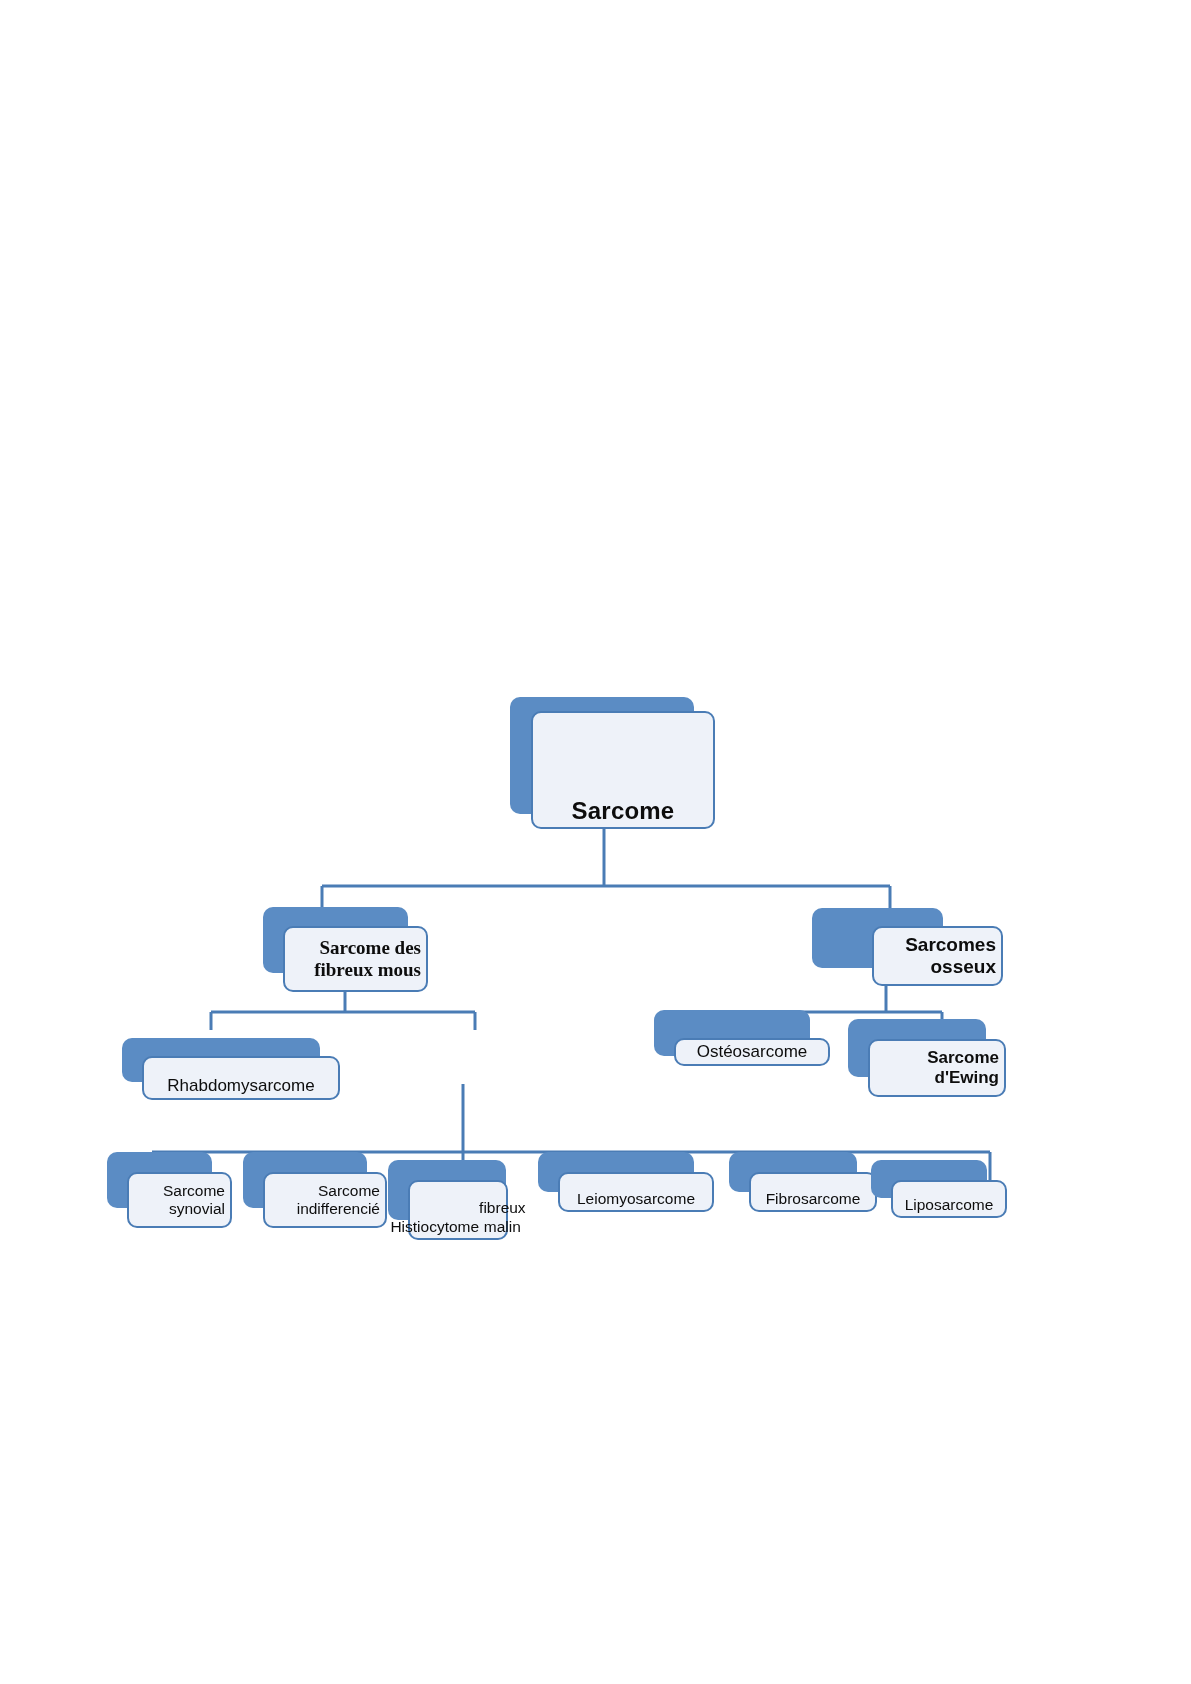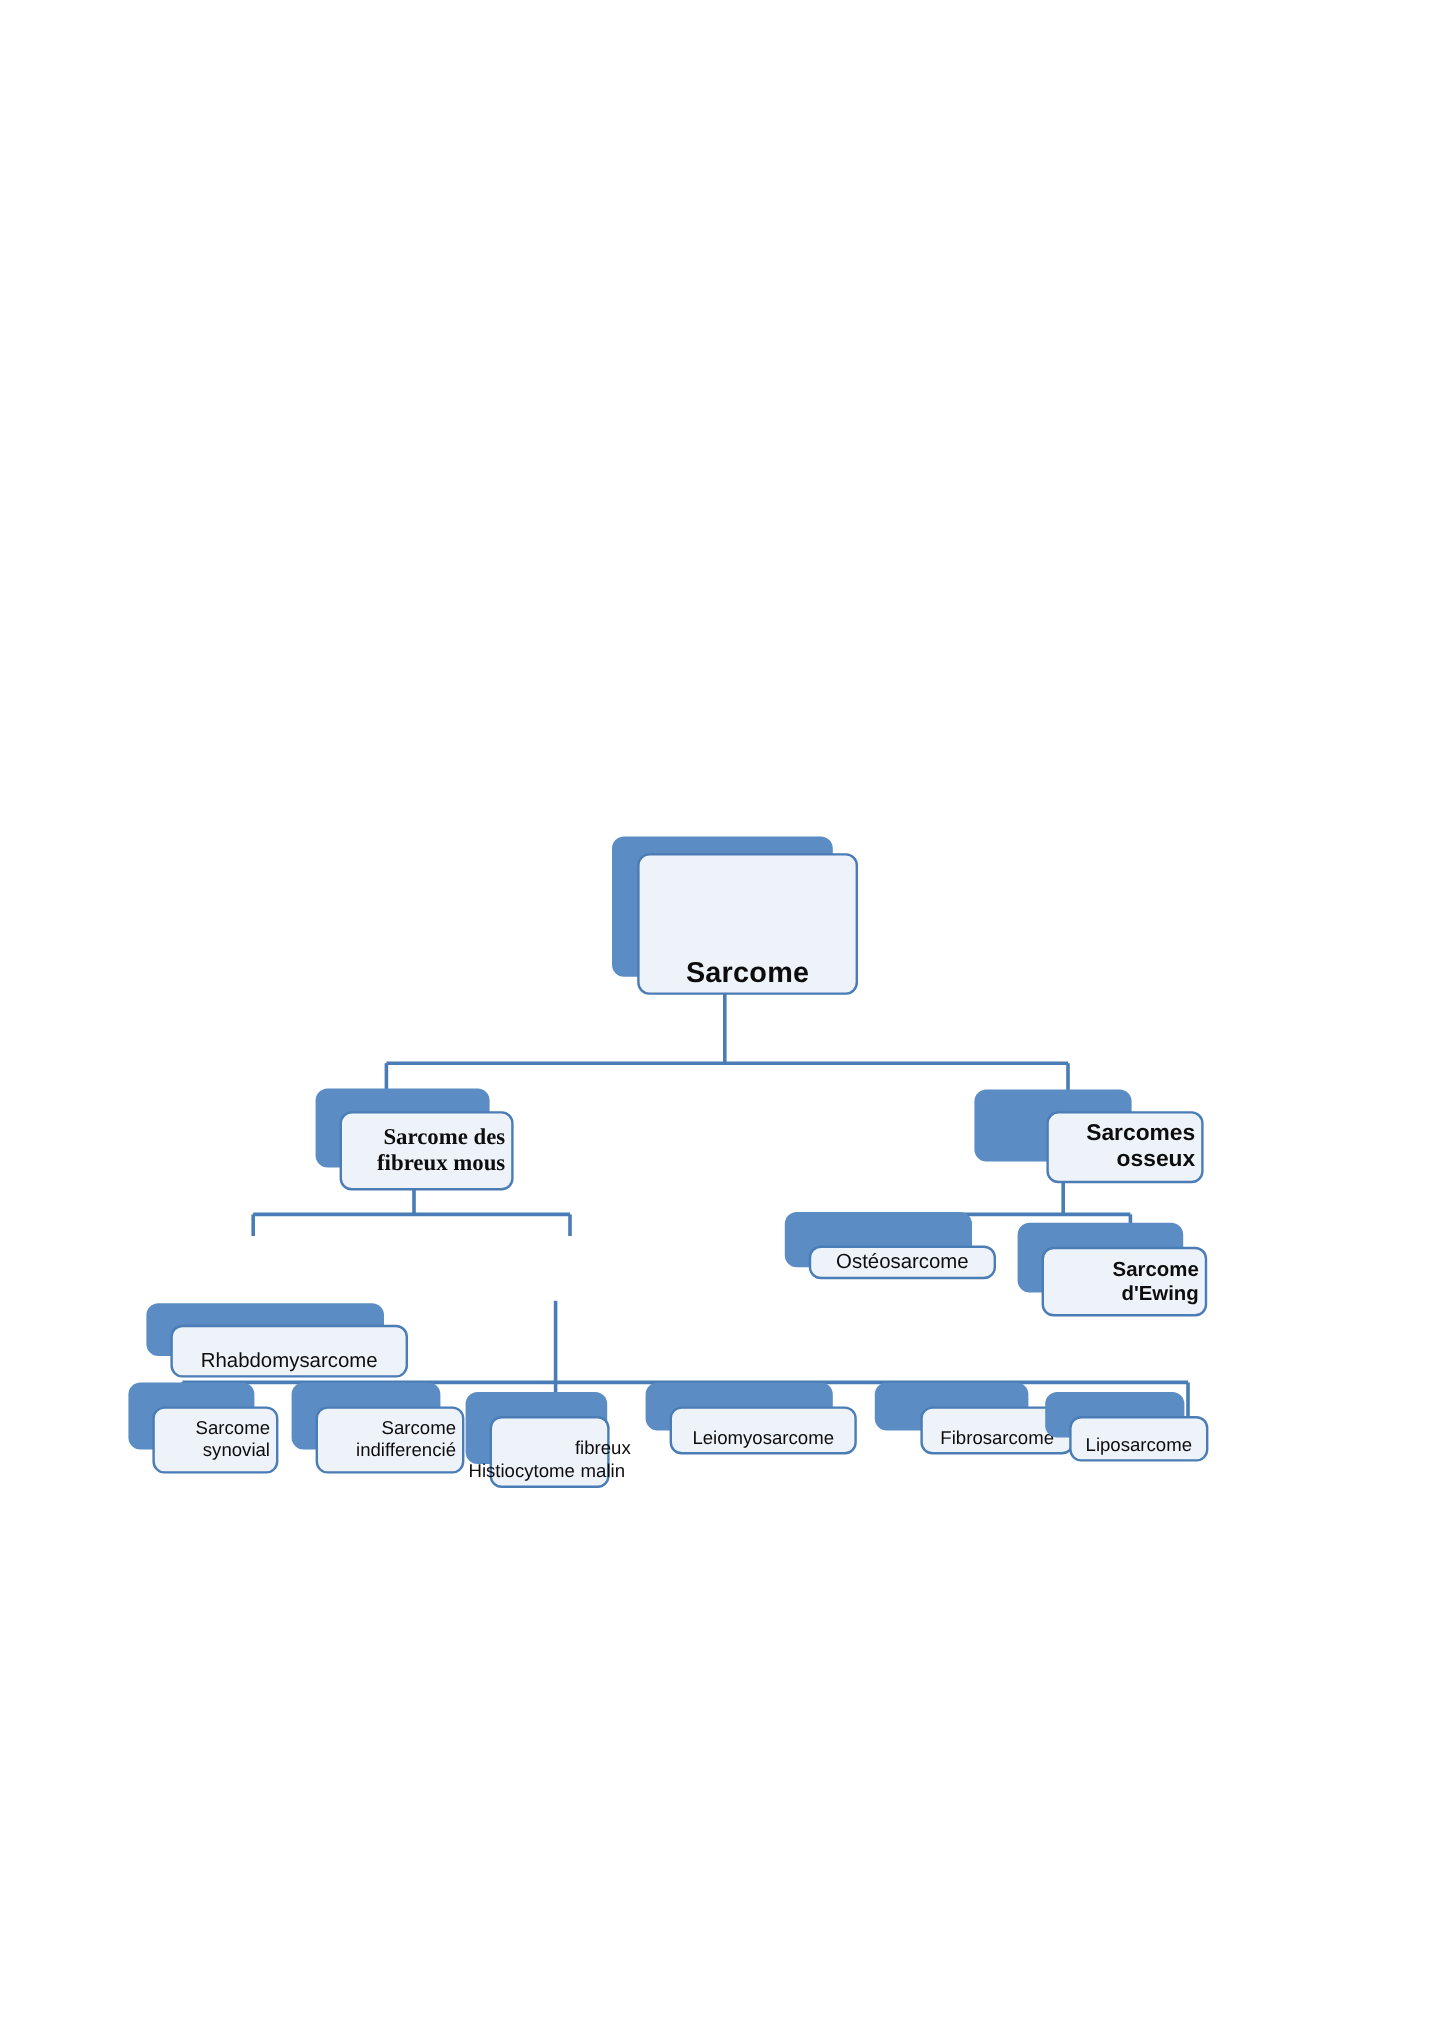--- a/index.html
+++ b/index.html
@@ -86,21 +86,21 @@
   </div>
 
   <div class="node lvl2" style="left:812px;top:908px;width:150px;height:78px;">
     <div class="shadow" style="width:131px;height:60px;"></div>
     <div class="face" style="left:19px;top:18px;width:131px;height:60px;flex-direction:column;margin-left:41px;">
       <span>Sarcomes</span>
       <span>osseux</span>
     </div>
   </div>
 
-  <div class="node lvl3" style="left:122px;top:1086px;width:218px;height:80px;">
+  <div class="node lvl3" style="left:122px;top:1038px;width:218px;height:80px;">
     <div class="shadow" style="width:198px;height:44px;"></div>
     <div class="face" style="left:20px;top:18px;width:198px;height:44px;">
       <span>Rhabdomysarcome</span>
     </div>
   </div>
 
 
   <div class="node lvl3" style="left:654px;top:1010px;width:176px;height:64px;">
     <div class="shadow" style="width:156px;height:46px;"></div>
     <div class="face" style="left:20px;top:28px;width:156px;height:28px;">
@@ -142,21 +142,21 @@
 
   <div class="node lvl4" style="left:538px;top:1152px;width:176px;height:67px;">
     <div class="shadow" style="width:156px;height:40px;"></div>
     <div class="face" style="left:20px;top:20px;width:156px;height:40px;">
       <span>Leiomyosarcome</span>
     </div>
   </div>
 
   <div class="node lvl4" style="left:729px;top:1152px;width:148px;height:60px;">
     <div class="shadow" style="width:128px;height:40px;"></div>
-    <div class="face" style="left:20px;top:20px;width:128px;height:40px;margin-left:18px;">
+    <div class="face" style="left:20px;top:20px;width:128px;height:40px;">
       <span>Fibrosarcome</span>
     </div>
   </div>
 
   <div class="node lvl4 bold" style="left:871px;top:1160px;width:136px;height:58px;">
     <div class="shadow" style="width:116px;height:38px;"></div>
     <div class="face" style="left:20px;top:20px;width:116px;height:38px;">
       <span>Liposarcome</span>
     </div>
   </div>

